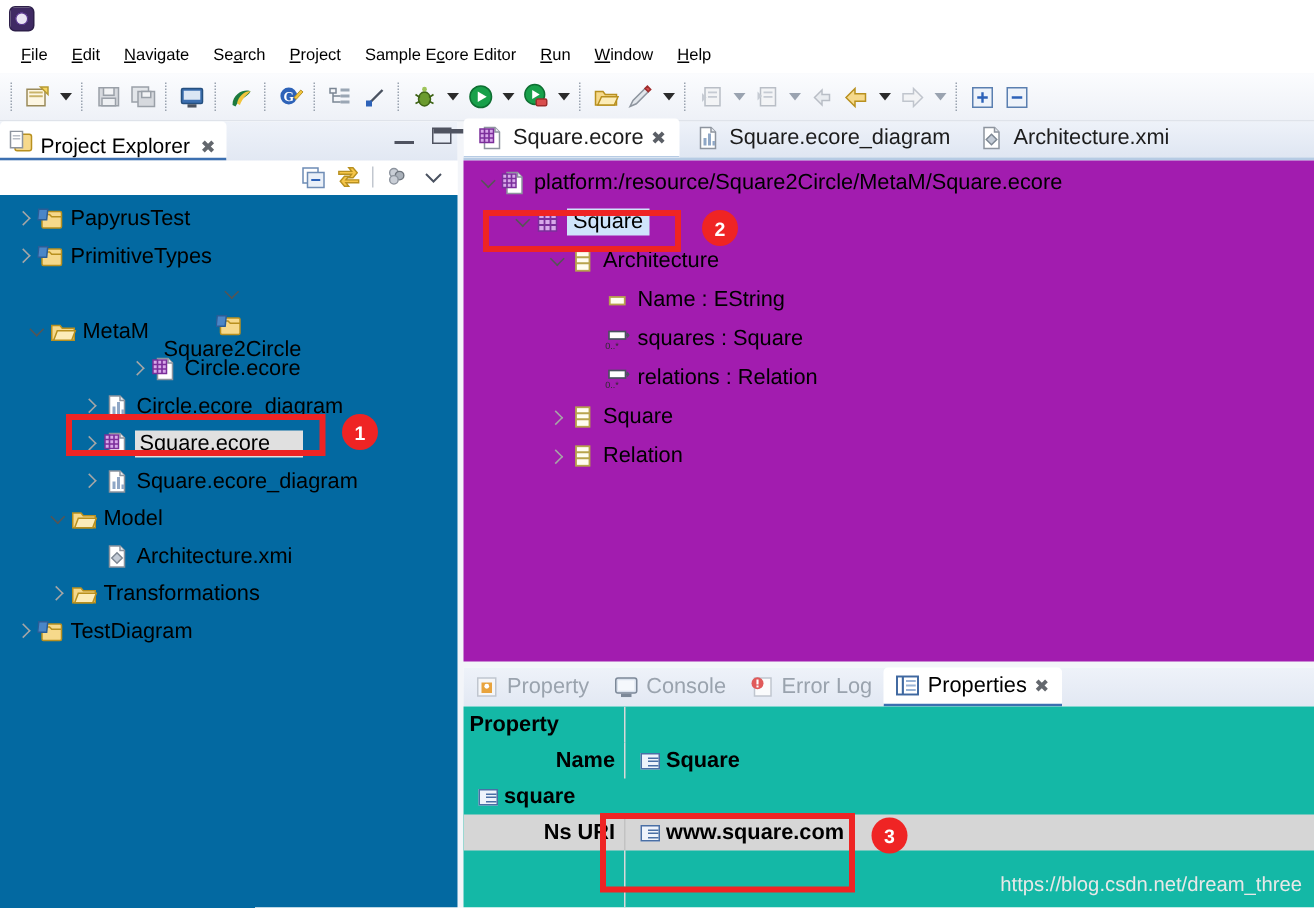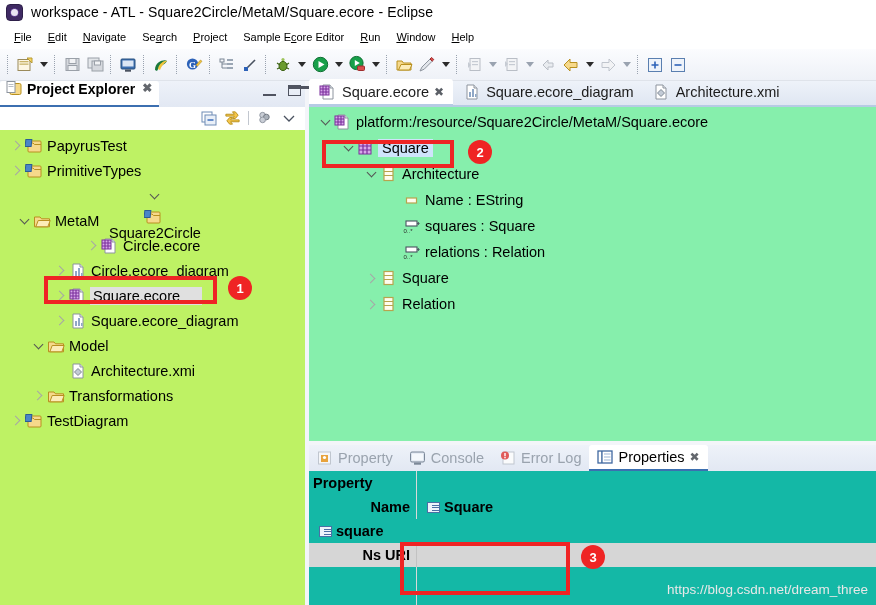--- a/index.html
+++ b/index.html
@@ -112,28 +112,27 @@
   }
   .view-tabbar {
     height: 26px;
     background: linear-gradient(#eef2f9, #e2e8f3);
     display: flex;
     align-items: flex-end;
     position: relative;
   }
   .view-tab {
     height: 26px;
-    display: flex; align-items: flex-start; gap: 5px;
+    display: flex; align-items: flex-end; gap: 5px;
     padding: 0 7px 0 6px;
     background: #ffffff;
     border-top-left-radius: 3px;
     border-top-right-radius: 3px;
     font-size: 14px;
     border-bottom: 2px solid #3c6fb0;
-    font-weight: bold;
   }
   .view-tab .close-x {
     color: #63676d; font-size: 12px; margin-left: 2px;
   }
   .view-ctrl {
     position: absolute; right: 4px; top: 4px;
     display: flex; gap: 12px; align-items: center;
   }
   .min-ico {
     width: 13px; height: 11px;
@@ -157,21 +156,21 @@
     align-items: center;
     justify-content: flex-end;
     gap: 7px;
     padding-right: 8px;
     border-bottom: 1px solid #ffffff;
   }
   .vt-ico { width: 17px; height: 17px; display:flex; align-items:center; justify-content:center; }
 
   .tree {
     flex: 1;
-    background: #bef264;
+    background: #0369a1;
     padding-top: 3px;
     overflow: hidden;
     position: relative;
   }
   .trow {
     height: 25px;
     display: flex;
     align-items: center;
     font-size: 14.5px;
     white-space: nowrap;
@@ -236,21 +235,21 @@
   .etab.active {
     background: #ffffff;
     border-top-left-radius: 3px;
     border-top-right-radius: 3px;
     box-shadow: 0 -1px 0 #b6cbe4 inset;
   }
   .etab .close-x { color: #5b5f66; font-size: 12px; }
 
   .editor-body {
     flex: 1;
-    background: #86efac;
+    background: #a21caf;
     padding-top: 2px;
     position: relative;
     overflow: hidden;
   }
   .erow {
     height: 26px;
     display: flex; align-items: center;
     font-size: 14.5px;
     white-space: nowrap;
   }
@@ -361,21 +360,20 @@
     white-space: nowrap;
   }
 </style>
 </head>
 <body>
 
 <div id="app">
 
   <div class="titlebar">
     <div class="eclipse-logo"></div>
-    <div class="title-text">workspace - ATL - Square2Circle/MetaM/Square.ecore - Eclipse</div>
   </div>
 
   <div class="menubar">
     <div class="menu-item"><u>F</u><span>ile</span></div>
     <div class="menu-item"><u>E</u>dit</div>
     <div class="menu-item"><u>N</u>avigate</div>
     <div class="menu-item">Se<u>a</u>rch</div>
     <div class="menu-item"><u>P</u>roject</div>
     <div class="menu-item">Sample E<u>c</u>ore Editor</div>
     <div class="menu-item"><u>R</u>un</div>
@@ -912,20 +910,24 @@
               </div>
             </div>
             <div class="prow">
               <div class="pcol-val">
                 <span class="ico-prop-val"></span>
                 <span>square</span>
               </div>
             </div>
             <div class="prow selected">
               <div class="pcol-name" style="justify-content: flex-end; padding-right: 6px;">Ns URI</div>
+              <div class="pcol-val">
+                <span class="ico-prop-val"></span>
+                <span>www.square.com</span>
+              </div>
             </div>
             <div class="prow">
               <div class="pcol-name" style="justify-content: flex-end; padding-right: 6px;"></div>
               <div class="pcol-val">
                 <span></span>
               </div>
             </div>
             <div class="prow">
               <div class="pcol-name"></div>
               <div class="pcol-val"></div>

